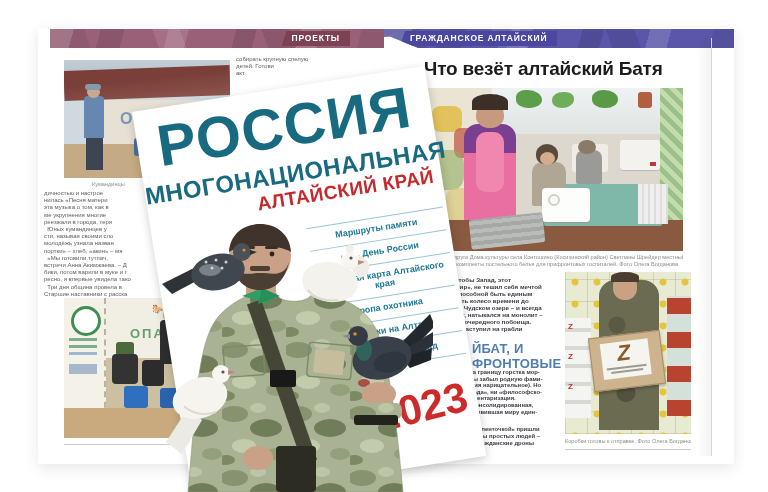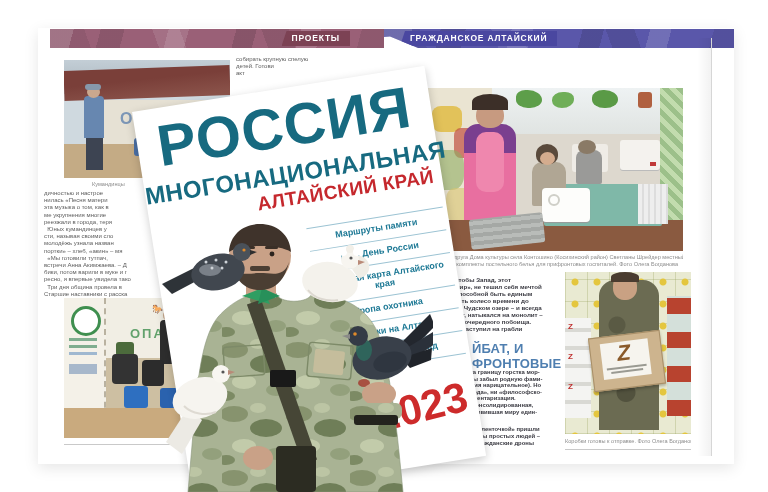--- a/index.html
+++ b/index.html
@@ -169,20 +169,21 @@
     <div class="ph" style="left:48px;top:56px;width:26px;height:30px;background:#333;border-radius:4px;"></div>
     <div class="ph" style="left:78px;top:62px;width:22px;height:26px;background:#2c2c2c;border-radius:4px;"></div>
     <div class="ph" style="left:118px;top:58px;width:18px;height:24px;background:#d56a2a;border-radius:4px;"></div>
     <div class="ph" style="left:60px;top:88px;width:24px;height:22px;background:#2e6fc0;border-radius:3px;"></div>
     <div class="ph" style="left:96px;top:90px;width:20px;height:20px;background:#2a62ae;border-radius:3px;"></div>
     <div class="ph" style="left:120px;top:40px;width:70px;height:110px;background:linear-gradient(32deg,#c89f66 12px,rgba(0,0,0,0) 13px);"></div>
     <div class="ph" style="left:0;top:110px;width:100%;height:30px;background:#c9aa7e;"></div>
   </div>
   <div class="abs rule" id="lp-rule"></div>
 
+  <div class="abs" id="rp-headline">Что везёт алтайский Батя</div>
 
   <div class="abs" id="rp-photo1">
     <div class="ph" style="left:0;top:0;width:100%;height:46px;background:linear-gradient(180deg,#eef2f3,#e0e4e2);"></div>
     <div class="ph" style="left:92px;top:2px;width:26px;height:18px;background:#5d9e4a;border-radius:40% 60% 50% 50%;"></div>
     <div class="ph" style="left:128px;top:4px;width:22px;height:16px;background:#6fae58;border-radius:50% 40% 55% 45%;"></div>
     <div class="ph" style="left:168px;top:2px;width:26px;height:18px;background:#5a9a46;border-radius:45% 55% 50% 50%;"></div>
     <div class="ph" style="left:214px;top:4px;width:14px;height:16px;background:#b06040;border-radius:3px;"></div>
     <div class="ph" style="left:0;top:0;width:68px;height:163px;background:#eae4d2;">
       <div style="position:absolute;left:8px;top:18px;width:30px;height:26px;background:#e0b93c;border-radius:30%;opacity:.8;"></div>
       <div style="position:absolute;left:30px;top:40px;width:26px;height:30px;background:#c05040;border-radius:25%;opacity:.7;"></div>

